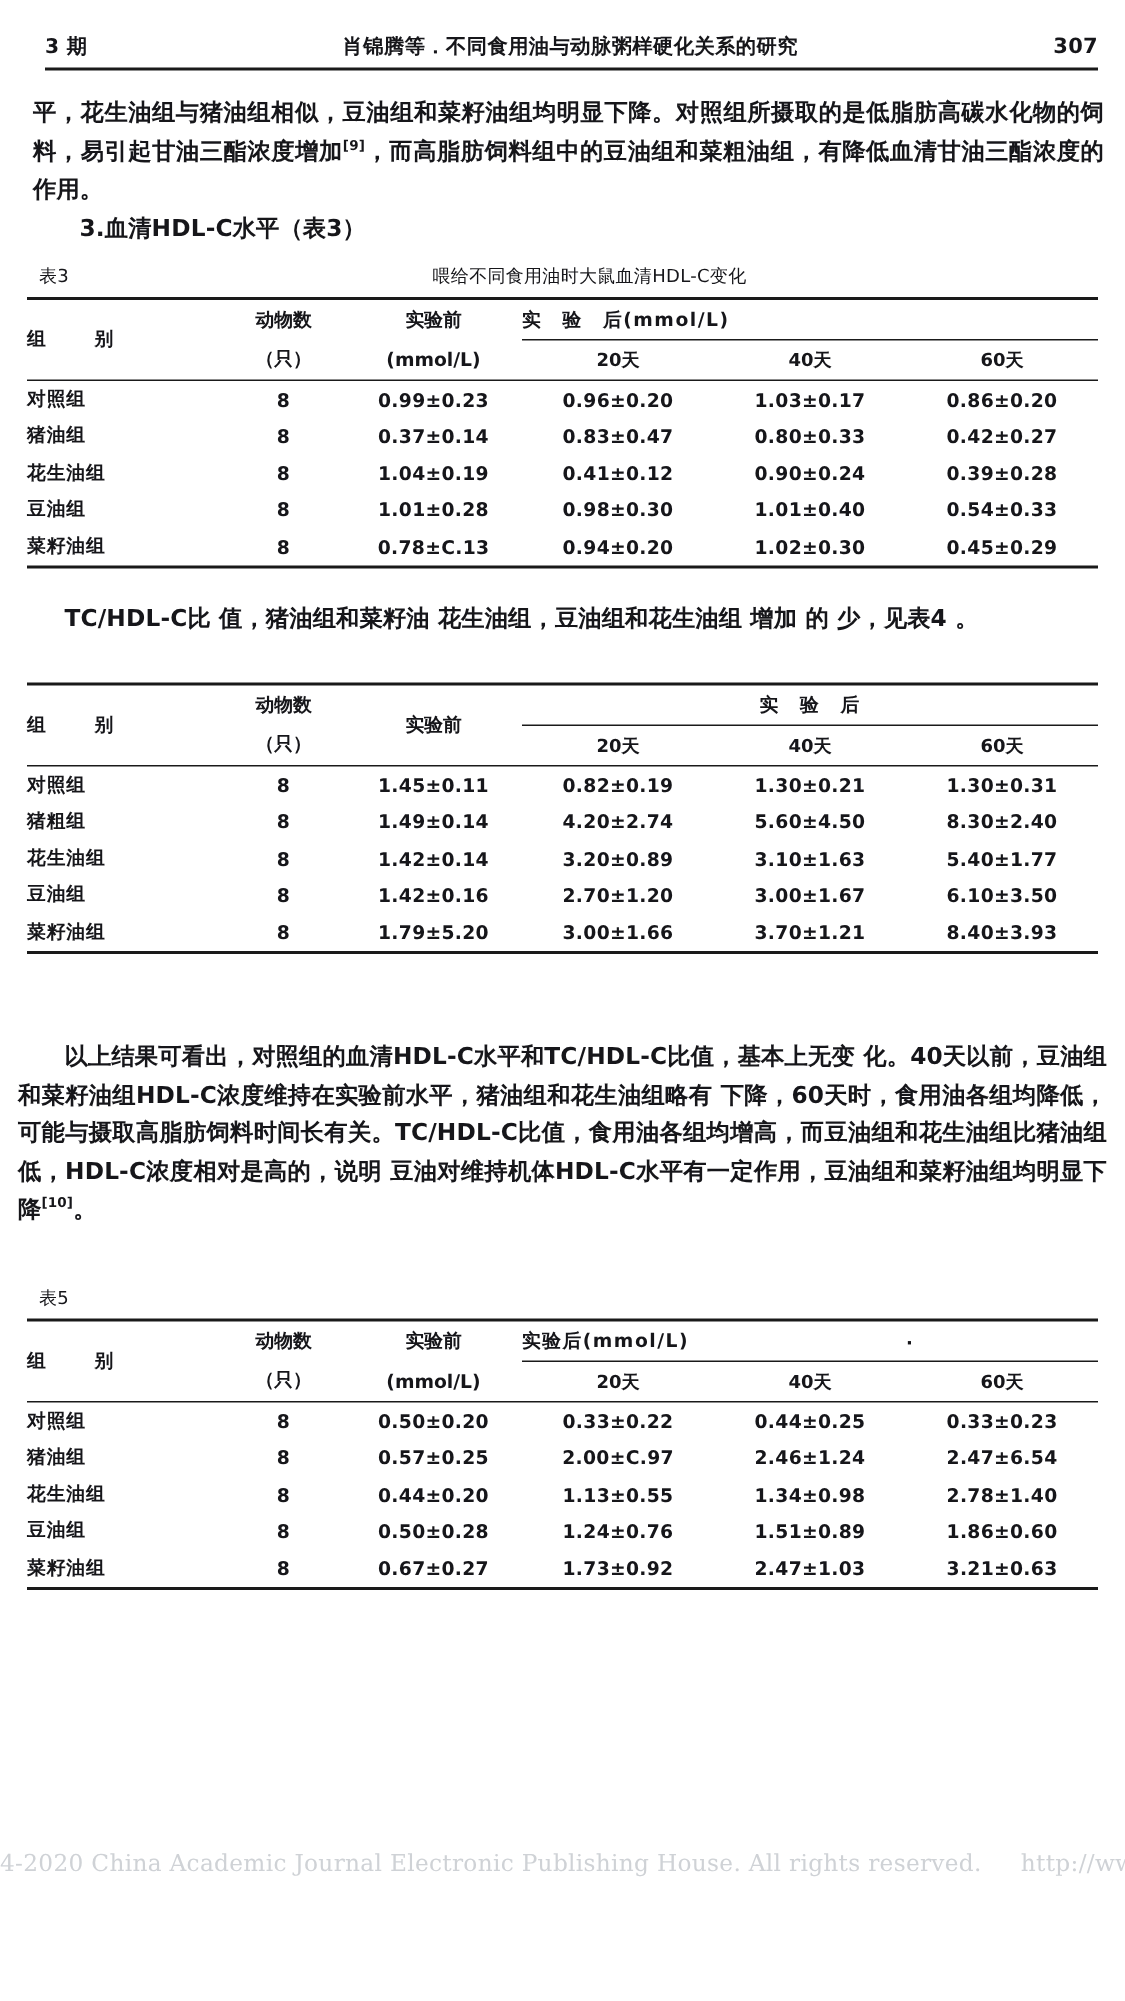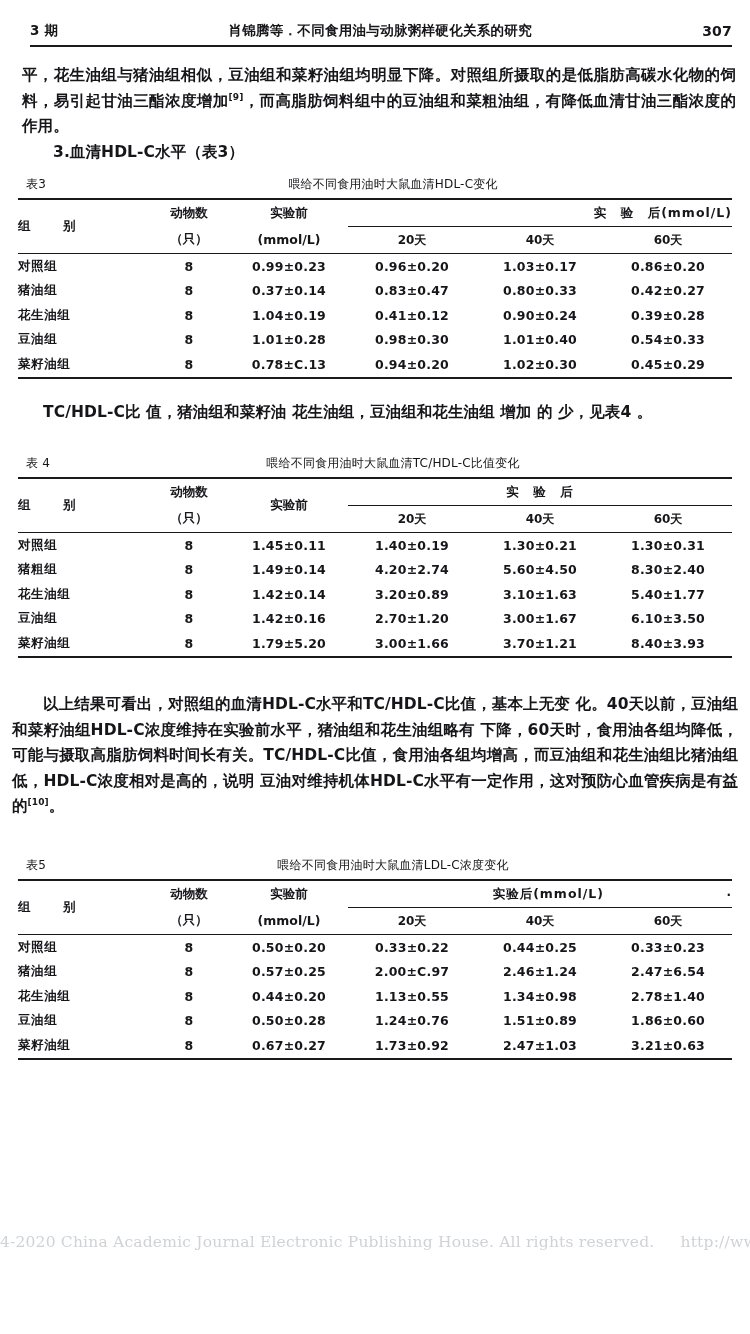--- a/index.html
+++ b/index.html
@@ -106,21 +106,21 @@
     font-weight: bold;
     vertical-align: middle;
   }
 
   .rule-top  { border-top: 2.2px solid #1a1a1a; }
   .rule-mid  { border-top: 1.3px solid #1a1a1a; }
   .rule-bot  { border-bottom: 2.2px solid #1a1a1a; }
 
   .hgroup-rule { border-bottom: 1.2px solid #1a1a1a; }
 
-  th.col-group { text-align: right; font-size: 12.5px; letter-spacing: 1px; }
+  th.col-group { text-align: left; font-size: 12.5px; letter-spacing: 1px; }
   th.col-grp-plain { text-align: center; font-size: 12.5px; letter-spacing: 1px; }
   th.stub {
     text-align: left;
     font-size: 12.5px;
     letter-spacing: 10px;
     padding-left: 8px;
   }
   th.unitcell { text-align: center; font-size: 12.5px; }
   th.sub { text-align: center; font-size: 12px; }
 
@@ -245,24 +245,20 @@
           <td class="num">1.02±0.30</td>
           <td class="num">0.45±0.29</td>
         </tr>
       </tbody>
     </table>
   </div>
 
   <div class="para indent" style="top:400px; left:12px; width:726px;">TC/HDL-C比 值，猪油组和菜籽油 花生油组，豆油组和花生油组 增加 的 少，见表4 。</div>
 
   <div class="tblwrap" style="top:455px;">
-    <div class="tcap">
-      <span class="tnum">表 4</span>
-      <span class="ttitle">喂给不同食用油时大鼠血清TC/HDL-C比值变化</span>
-    </div>
     <table class="data">
       <colgroup>
         <col style="width:130px">
           <col style="width:82px">
           <col style="width:118px">
         <col style="width:128px">
           <col style="width:128px">
           <col style="width:128px">
       </colgroup>
       <thead>
@@ -277,21 +273,21 @@
           <th class="sub">20天</th>
           <th class="sub">40天</th>
           <th class="sub">60天</th>
         </tr>
       </thead>
       <tbody>
         <tr class="drow rule-mid">
           <td class="rowlab">对照组</td>
           <td class="num">8</td>
           <td class="num">1.45±0.11</td>
-          <td class="num">1.40±0.19</td>
+          <td class="num">0.82±0.19</td>
           <td class="num">1.30±0.21</td>
           <td class="num">1.30±0.31</td>
         </tr>
         <tr class="drow">
           <td class="rowlab">猪粗组</td>
           <td class="num">8</td>
           <td class="num">1.49±0.14</td>
           <td class="num">4.20±2.74</td>
           <td class="num">5.60±4.50</td>
           <td class="num">8.30±2.40</td>
@@ -318,28 +314,27 @@
           <td class="num">1.79±5.20</td>
           <td class="num">3.00±1.66</td>
           <td class="num">3.70±1.21</td>
           <td class="num">8.40±3.93</td>
         </tr>
       </tbody>
     </table>
   </div>
 
   <div class="para indent" style="top:692px; left:12px; width:726px;">
-    <span>以上结果可看出，对照组的血清HDL-C水平和TC/HDL-C比值，基本上无变 化。40天以前，豆油组和菜籽油组HDL-C浓度维持在实验前水平，猪油组和花生油组略有 下降，60天时，食用油各组均降低，可能与摄取高脂肪饲料时间长有关。TC/HDL-C比值，食用油各组均增高，而豆油组和花生油组比猪油组低，HDL-C浓度相对是高的，说明 豆油对维持机体HDL-C水平有一定作用，这对预防心血管疾病是有益的</span><span class="sup">[10]</span><span>。</span>
+    <span>以上结果可看出，对照组的血清HDL-C水平和TC/HDL-C比值，基本上无变 化。40天以前，豆油组和菜籽油组HDL-C浓度维持在实验前水平，猪油组和花生油组略有 下降，60天时，食用油各组均降低，可能与摄取高脂肪饲料时间长有关。TC/HDL-C比值，食用油各组均增高，而豆油组和花生油组比猪油组低，HDL-C浓度相对是高的，说明 豆油对维持机体HDL-C水平有一定作用，豆油组和菜籽油组均明显下降</span><span class="sup">[10]</span><span>。</span>
   </div>
 
 
   <div class="tblwrap" style="top:857px;">
     <div class="tcap">
       <span class="tnum">表5</span>
-      <span class="ttitle">喂给不同食用油时大鼠血清LDL-C浓度变化</span>
     </div>
     <table class="data">
       <colgroup>
         <col style="width:130px">
           <col style="width:82px">
           <col style="width:118px">
         <col style="width:128px">
           <col style="width:128px">
           <col style="width:128px">
       </colgroup>

